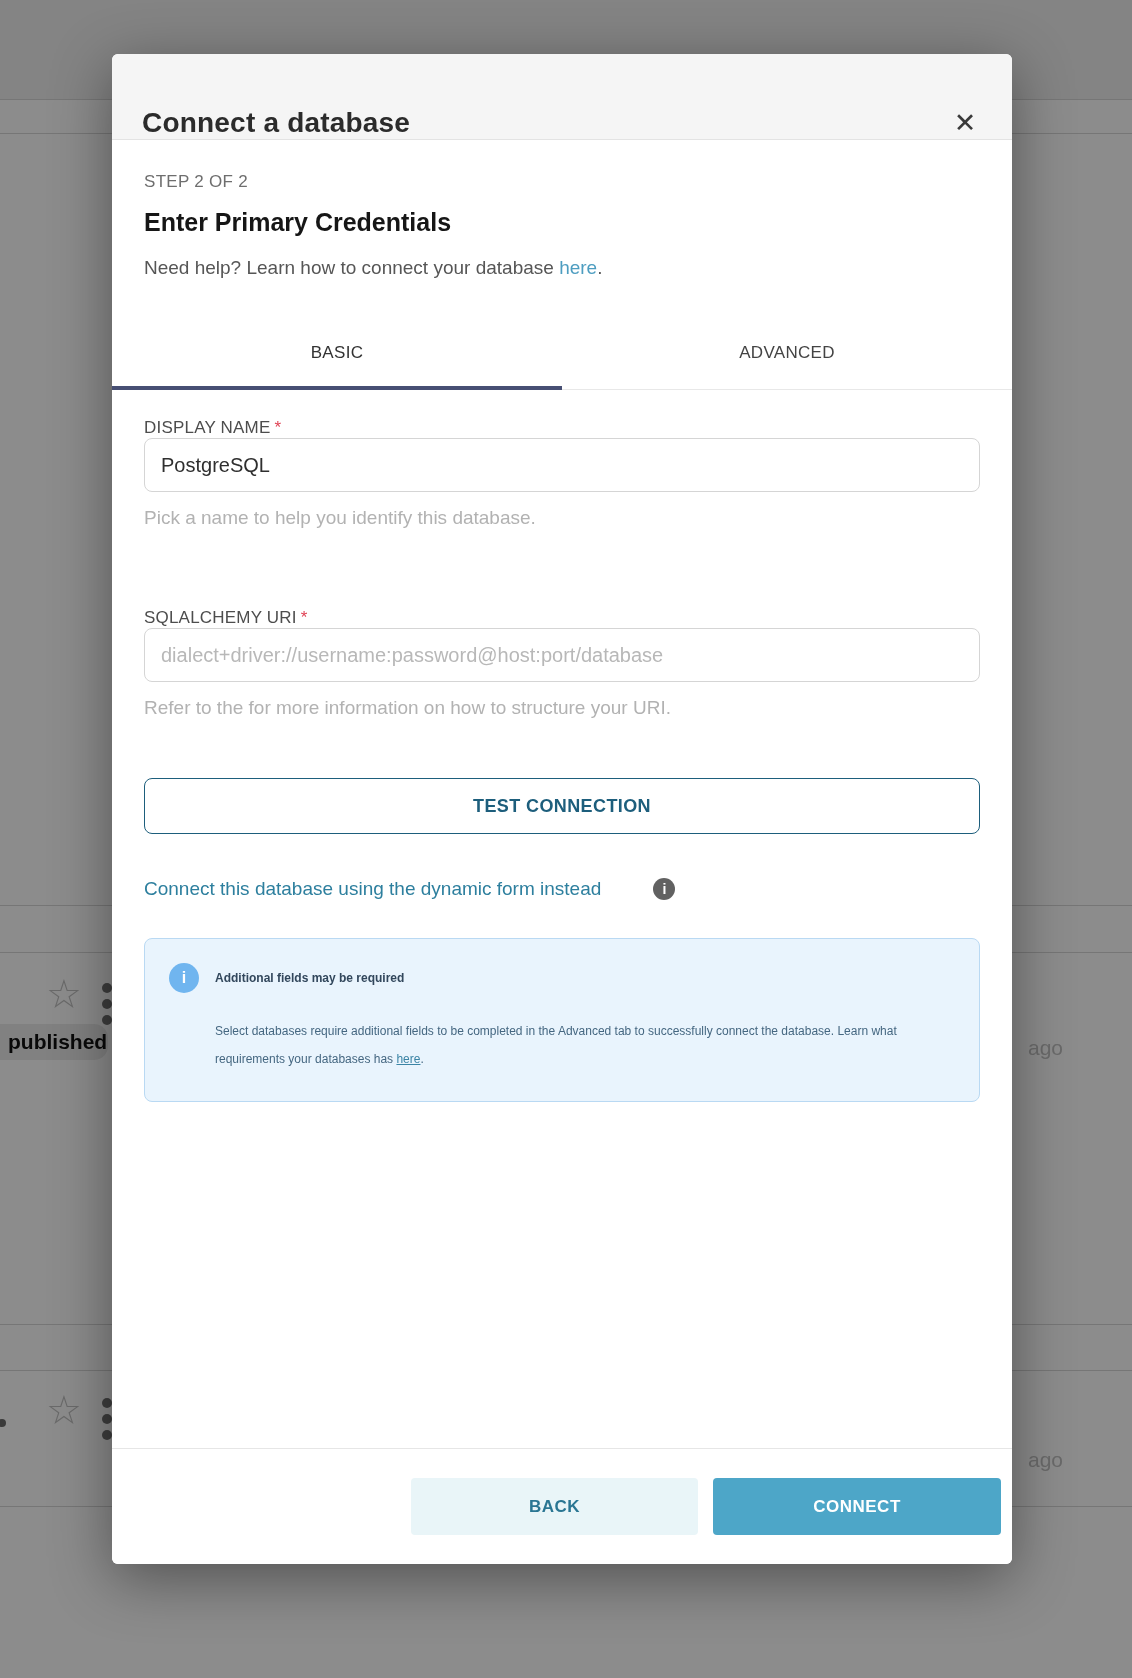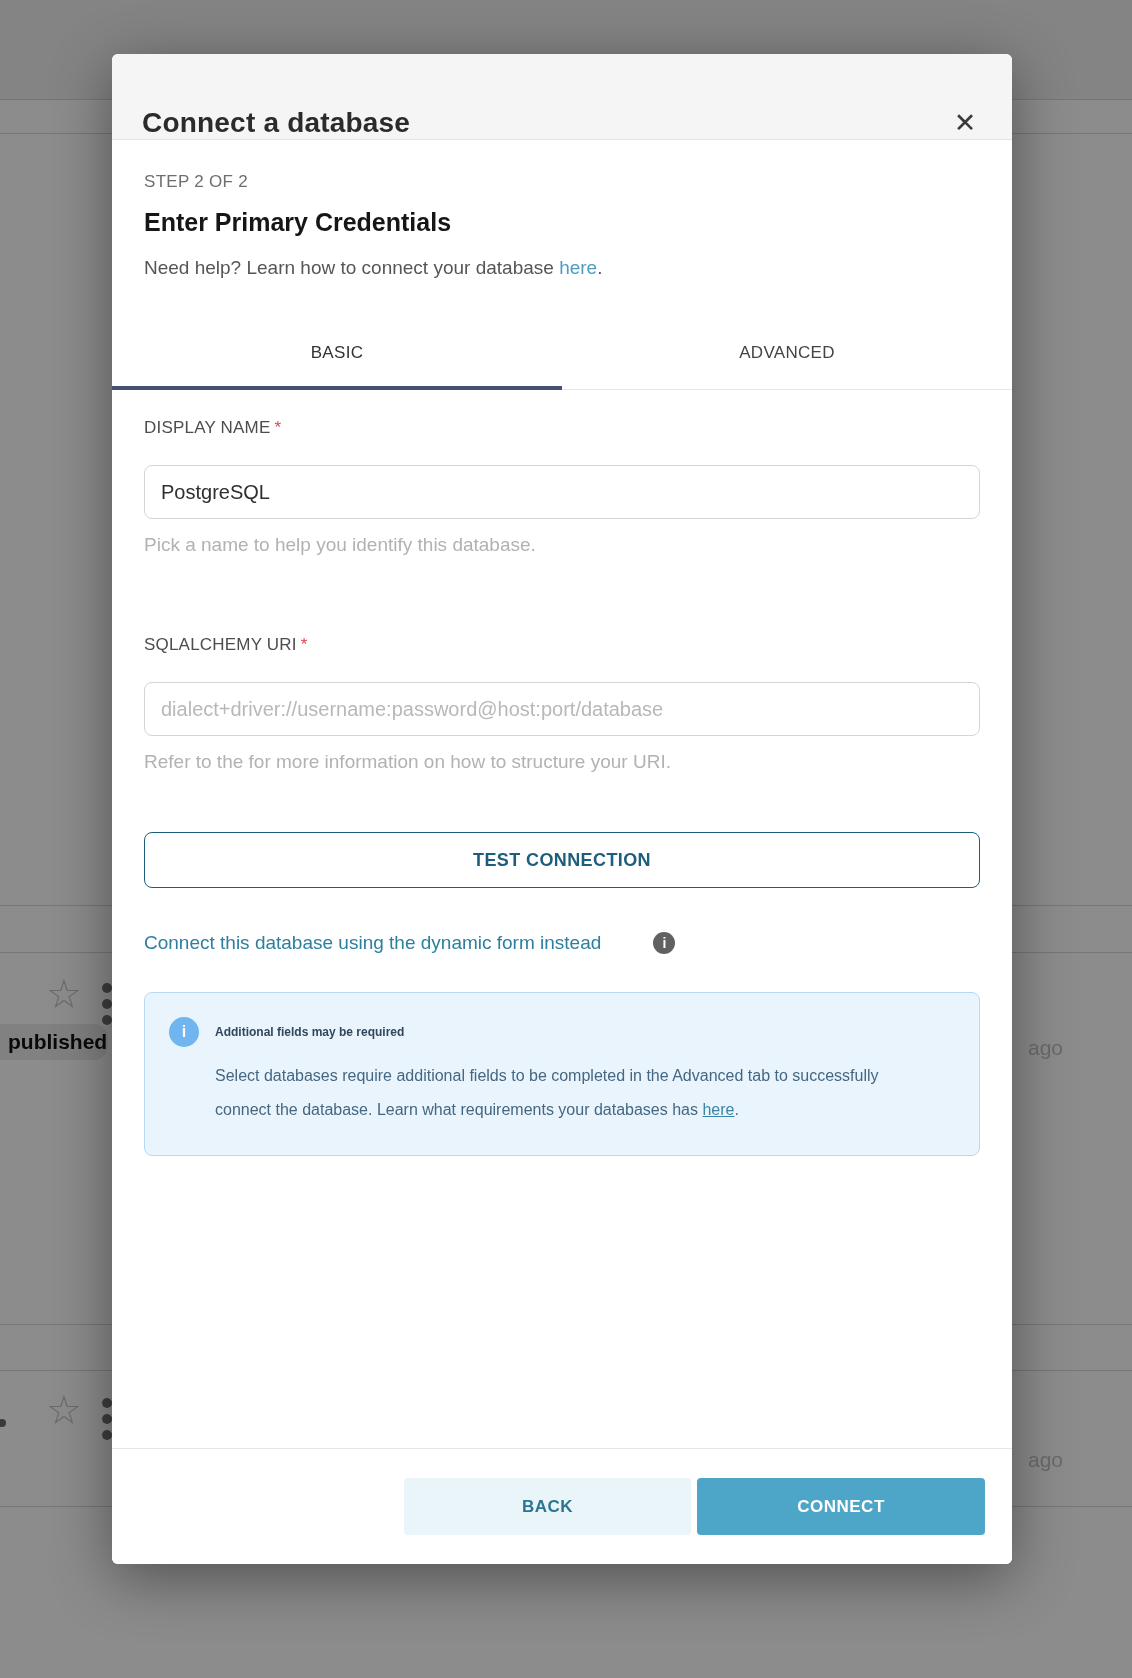--- a/index.html
+++ b/index.html
@@ -42,21 +42,21 @@
 
   .tabs { margin:36px -32px 0 -32px; display:flex; border-bottom:1px solid #e8e8e8; }
   .tab { width:50%; height:72px; display:flex; align-items:center; justify-content:center;
          font-size:17px; letter-spacing:.3px; color:#444; position:relative; cursor:pointer; }
   .tab.active { color:#333; font-weight:500; }
   .tab.active .ink { position:absolute; left:0; right:0; bottom:-1px; height:4px; background:#474f73; }
 
   .field-label { margin-top:28px; font-size:17px; color:#4d4d4d; letter-spacing:.2px; }
   .field-label .req { color:#e04355; margin-left:4px; }
   .field-label.second { margin-top:78px; }
-  .text-input { margin-top:27px; width:100%; height:54px; border:1px solid #d5d5d5; border-radius:8px;
+  .text-input { margin-top:0; width:100%; height:54px; border:1px solid #d5d5d5; border-radius:8px;
                 padding:0 16px; font-size:20px; color:#2f2f2f; font-family:"Liberation Sans", sans-serif;
                 outline:none; background:#fff; }
   .text-input::placeholder { color:#b8b8b8; }
   .field-help { margin-top:14px; font-size:19px; color:#b2b2b2; line-height:24px; }
 
   .test-btn { margin-top:58px; width:100%; height:56px; background:#fff; border:1px solid #1d5e7c;
               border-radius:8px; color:#1d5e7c; font-size:18px; font-weight:700; letter-spacing:.4px;
               font-family:"Liberation Sans", sans-serif; cursor:pointer; }
 
   .dyn-row { margin-top:44px; display:flex; align-items:center;gap:40px; }
@@ -65,25 +65,25 @@
                     color:#fff; font-size:14px; font-weight:700; display:inline-flex; align-items:center;
                     justify-content:center; cursor:pointer; }
 
   .alert { margin-top:38px; background:#e9f4fd; border:1px solid #b9d9f3; border-radius:8px;
            padding:24px 28px 28px 24px; display:flex; }
   .info-icon-blue { flex:0 0 30px; width:30px; height:30px; border-radius:50%; background:#70b5ef;
                     color:#fff; font-size:16px; font-weight:700; display:flex; align-items:center;
                     justify-content:center; }
   .alert-content { margin-left:16px; }
   .alert-title { font-size:12px; font-weight:700; color:#32475c; line-height:30px; }
-  .alert-body { margin-top:12px; font-size:16px; color:#456781; line-height:34px; max-width:700px; }
+  .alert-body { margin-top:24px; font-size:12px; color:#456781; line-height:28px; max-width:700px; }
   .alert-body .link { color:#3b84a5; text-decoration:underline; cursor:pointer; }
 
   .modal-footer { flex:0 0 116px; border-top:1px solid #e6e6e6; border-radius:0 0 6px 6px;
-                  display:flex; align-items:center; justify-content:flex-end; padding-right:27px; gap:6px;
+                  display:flex; align-items:center; justify-content:flex-end; padding-right:11px; gap:15px;
                   background:#fff; }
   .btn { height:57px; border:none; border-radius:4px; font-size:17px; font-weight:700; letter-spacing:.5px;
          font-family:"Liberation Sans", sans-serif; cursor:pointer; }
   .btn-back { width:287px; background:#e9f5f8; color:#2a7693; }
   .btn-connect { width:288px; background:#4da6c8; color:#fff; }
 </style>
 </head>
 <body>
 
 <div class="stage">

